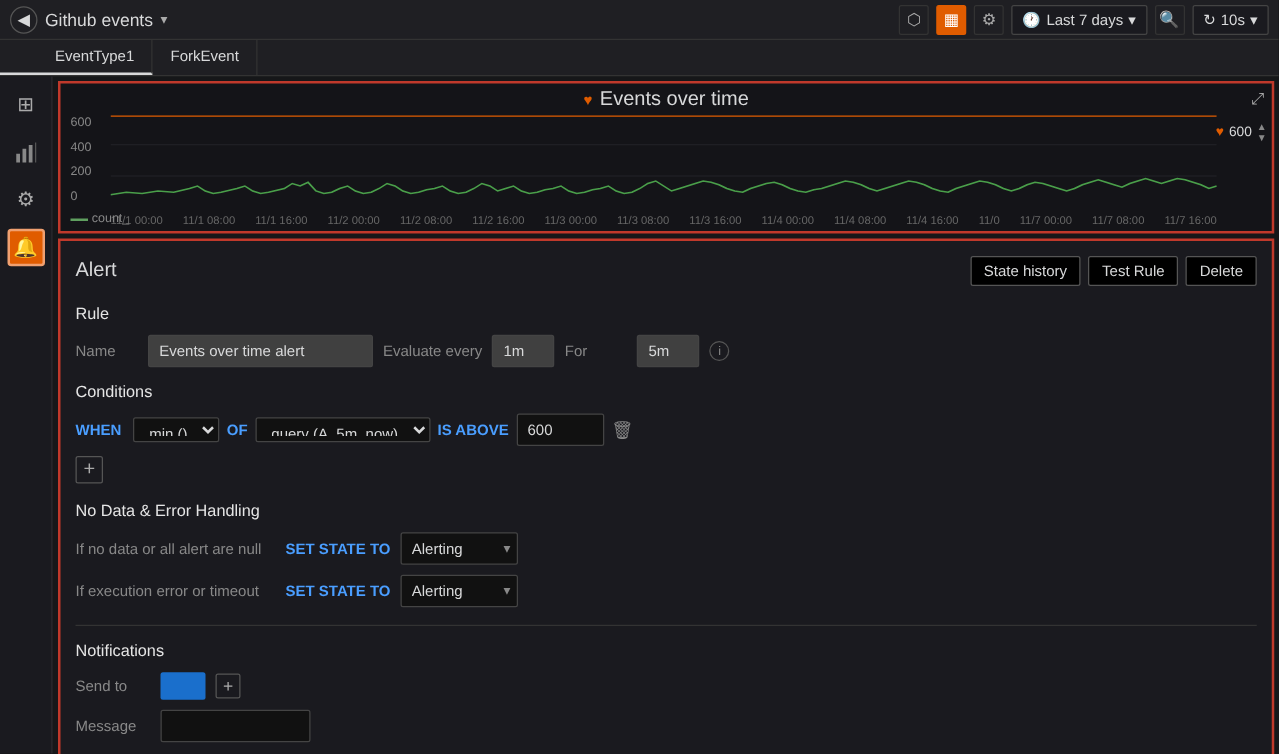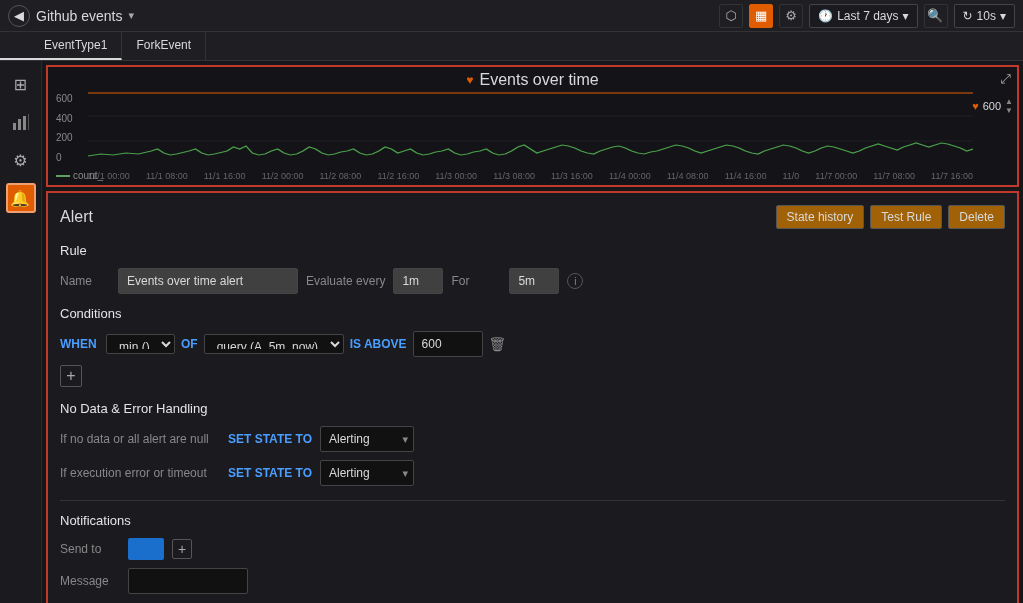--- a/index.html
+++ b/index.html
@@ -239,21 +239,21 @@
       font-size: 16px;
       color: #d8d9da;
       font-weight: 500;
     }
     .alert-buttons {
       display: flex; gap: 6px;
     }
     .btn {
       padding: 4px 10px;
       border: 1px solid #555;
-      background: #a16207;
+      background: #000000;
       color: #d8d9da;
       cursor: pointer;
       font-size: 12px;
       border-radius: 2px;
     }
 
     .section-title {
       font-size: 13px;
       color: #e5e5e5;
       margin-bottom: 10px;

